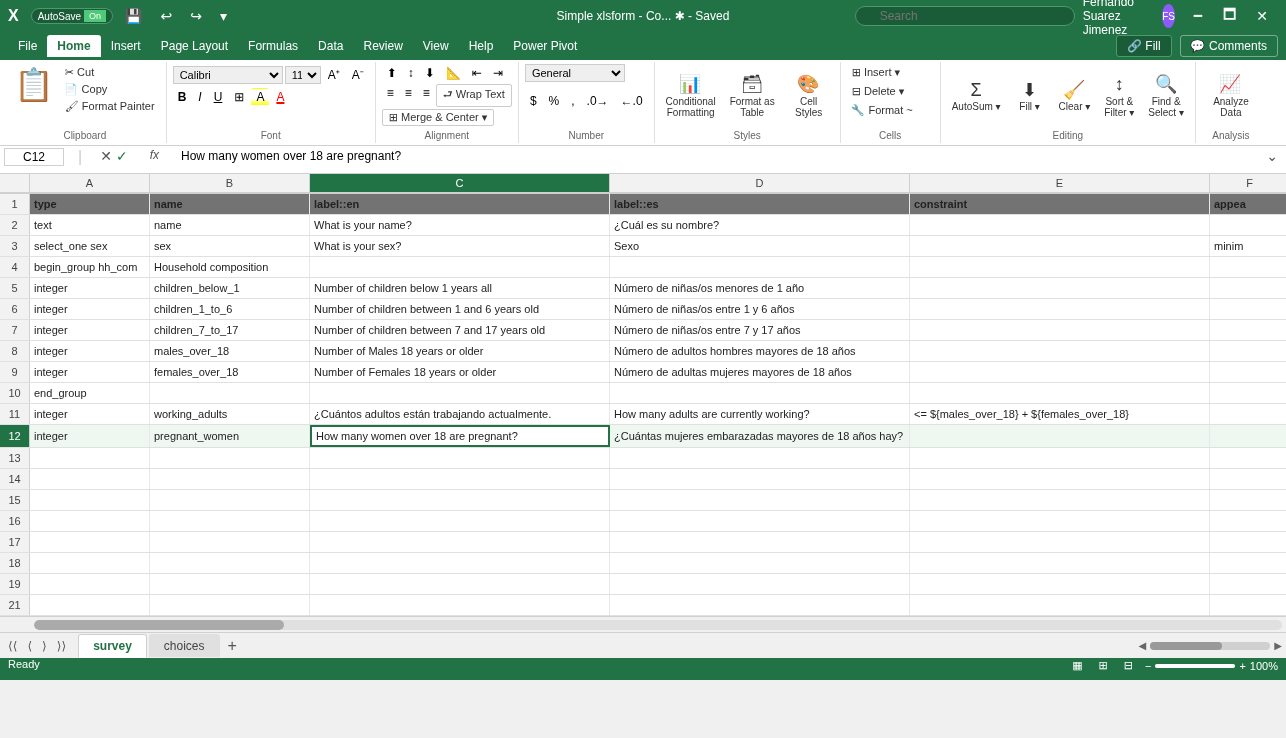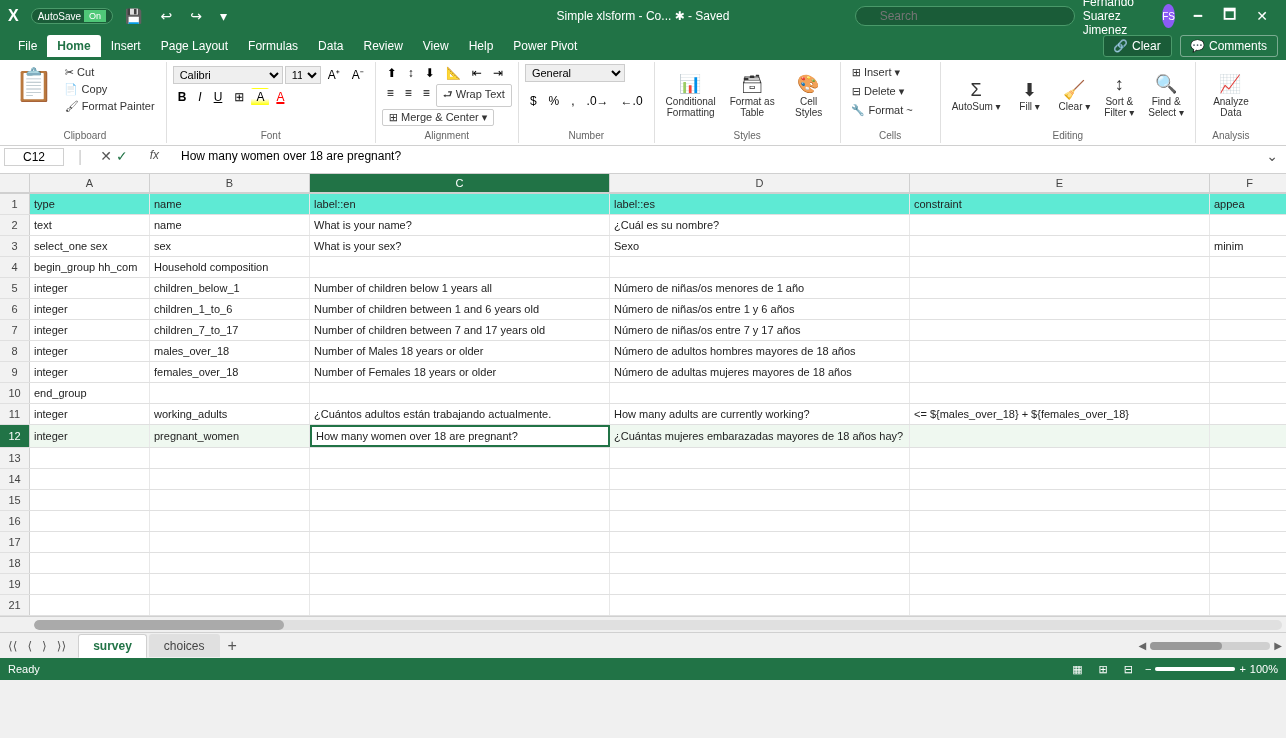--- a/index.html
+++ b/index.html
@@ -79,21 +79,21 @@
     .col-header { border-right: 1px solid #d0d0d0; border-bottom: 1px solid #d0d0d0; text-align: center; font-size: 11px; color: #444; padding: 3px 2px; cursor: pointer; user-select: none; background: #f2f2f2; overflow: hidden; white-space: nowrap; }
     .col-header.active { background: #217346; color: white; }
 
     
     .spreadsheet-body { overflow: auto; flex: 1; }
     .ss-row { display: flex; border-bottom: 1px solid #e0e0e0; }
     .row-num { width: 30px; min-width: 30px; background: #f2f2f2; border-right: 1px solid #d0d0d0; text-align: center; font-size: 11px; color: #444; padding: 2px 0; cursor: pointer; user-select: none; display: flex; align-items: center; justify-content: center; }
     .row-num.active { background: #217346; color: white; }
     .ss-cell { border-right: 1px solid #e8e8e8; padding: 2px 4px; font-size: 11px; color: #222; overflow: hidden; white-space: nowrap; align-items: center; display: flex; min-height: 20px; }
     .ss-cell.active-cell { background: white; border: 2px solid #217346; }
-    .ss-cell.header-cell { font-weight: 400; background: #5eead4; }
+    .ss-cell.header-cell { font-weight: 700; background: #737373; }
 
     
     .col-a { width: 120px; min-width: 120px; }
     .col-b { width: 160px; min-width: 160px; }
     .col-c { width: 300px; min-width: 300px; }
     .col-d { width: 300px; min-width: 300px; }
     .col-e { width: 300px; min-width: 300px; }
     .col-f { width: 80px; min-width: 80px; }
 
     
@@ -102,21 +102,21 @@
       height: 26px; padding: 0 4px; gap: 0;
     }
     .sheet-nav { display: flex; gap: 2px; margin-right: 8px; }
     .sheet-nav-btn { background: none; border: none; cursor: pointer; font-size: 12px; color: #555; padding: 2px 4px; }
     .sheet-tab { padding: 4px 14px; font-size: 12px; cursor: pointer; border: 1px solid transparent; border-bottom: none; border-radius: 3px 3px 0 0; background: #e0e0e0; color: #444; margin-right: 2px; }
     .sheet-tab.active { background: white; border-color: #d0d0d0; color: #217346; font-weight: 600; border-bottom: 1px solid white; }
     .add-sheet-btn { background: none; border: none; cursor: pointer; font-size: 16px; color: #555; padding: 2px 6px; }
 
     
     #status-bar {
-      display: flex; align-items: center; background: #217346; color: white;
+      display: flex; align-items: flex-start; background: #217346; color: white;
       height: 22px; padding: 0 8px; font-size: 11px; gap: 12px;
     }
     .status-left { flex: 1; }
     .status-right { display: flex; align-items: center; gap: 8px; }
     .zoom-control { display: flex; align-items: center; gap: 4px; }
     .view-btn { cursor: pointer; padding: 1px 4px; border-radius: 2px; }
     .multiline { white-space: normal; line-height: 1.3; }
 
     
     .ss-row.active-row .row-num { background: #217346; color: white; }
@@ -161,21 +161,21 @@
   <div class="ribbon-tab">Insert</div>
   <div class="ribbon-tab">Page Layout</div>
   <div class="ribbon-tab">Formulas</div>
   <div class="ribbon-tab">Data</div>
   <div class="ribbon-tab">Review</div>
   <div class="ribbon-tab">View</div>
   <div class="ribbon-tab">Help</div>
   <div class="ribbon-tab">Power Pivot</div>
   <div style="flex:1;"></div>
   <div style="display:flex;align-items:center;gap:8px;color:white;">
-    <button style="background:#1a5c38;border:1px solid #4a9a6a;color:white;padding:3px 10px;border-radius:3px;cursor:pointer;font-size:12px;">🔗 Clear</button>
+    <button style="background:#1a5c38;border:1px solid #4a9a6a;color:white;padding:3px 10px;border-radius:3px;cursor:pointer;font-size:12px;">🔗 Fill</button>
     <button style="background:none;border:1px solid rgba(255,255,255,0.4);color:white;padding:3px 10px;border-radius:3px;cursor:pointer;font-size:12px;">💬 Comments</button>
   </div>
 </div>
 
 <div id="ribbon">
 
   <div class="ribbon-group">
     <div class="ribbon-controls" style="flex-direction:column;gap:2px;align-items:center;">
       <div class="paste-area">
         <div class="paste-big" title="Paste">📋</div>

